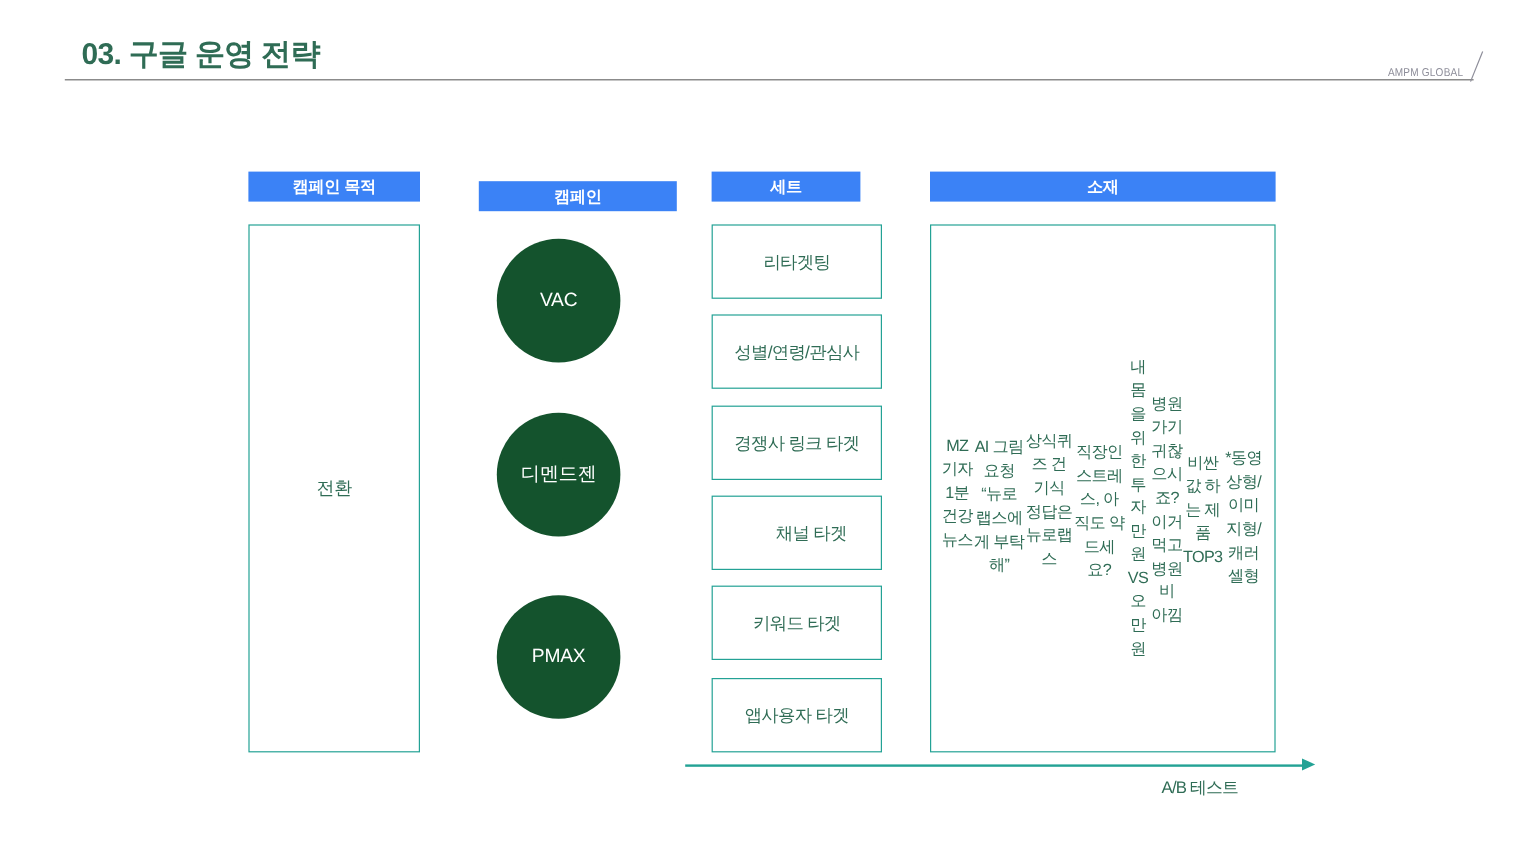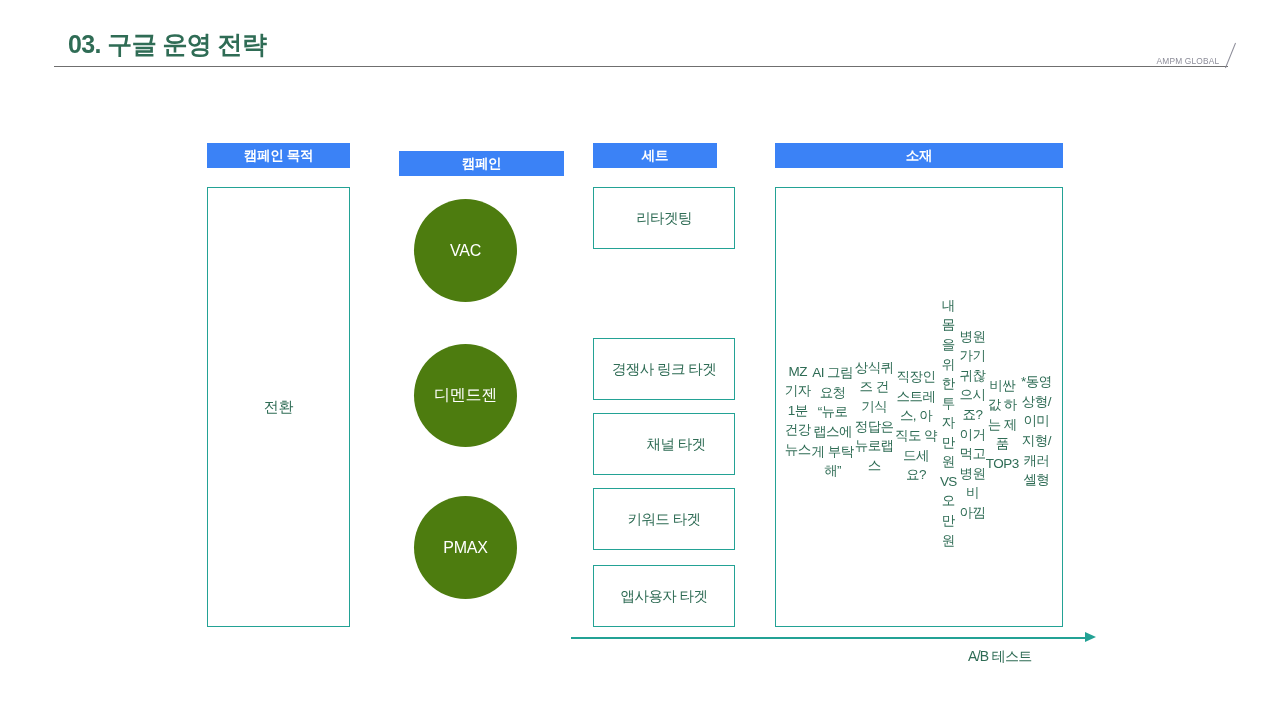--- a/index.html
+++ b/index.html
@@ -123,21 +123,21 @@
     letter-spacing: -0.3px;
     color: #2f6c55;
   }
 
   
   .circle {
     position: absolute;
     width: 103px;
     height: 103px;
     border-radius: 50%;
-    background: #4d7c0f;
+    background: #14532d;
     color: #ffffff;
     display: flex;
     align-items: center;
     justify-content: center;
     font-size: 16px;
     letter-spacing: -0.2px;
     left: 414px;
   }
   .circle.n0 { top: 199px; }
   .circle.n1 { top: 344px; }
@@ -253,20 +253,23 @@
   </div>
   <div class="circle n1">
     <span>디멘드젠</span>
   </div>
   <div class="circle n2">
     <span>PMAX</span>
   </div>
 
   <div class="set-box s0">
     <span>리타겟팅</span>
+  </div>
+  <div class="set-box s1">
+    <span>성별/연령/관심사</span>
   </div>
   <div class="set-box s2">
     <span>경쟁사 링크 타겟</span>
   </div>
   <div class="set-box s3">
     <span>채널 타겟</span>
   </div>
   <div class="set-box s4">
     <span>키워드 타겟</span>
   </div>

